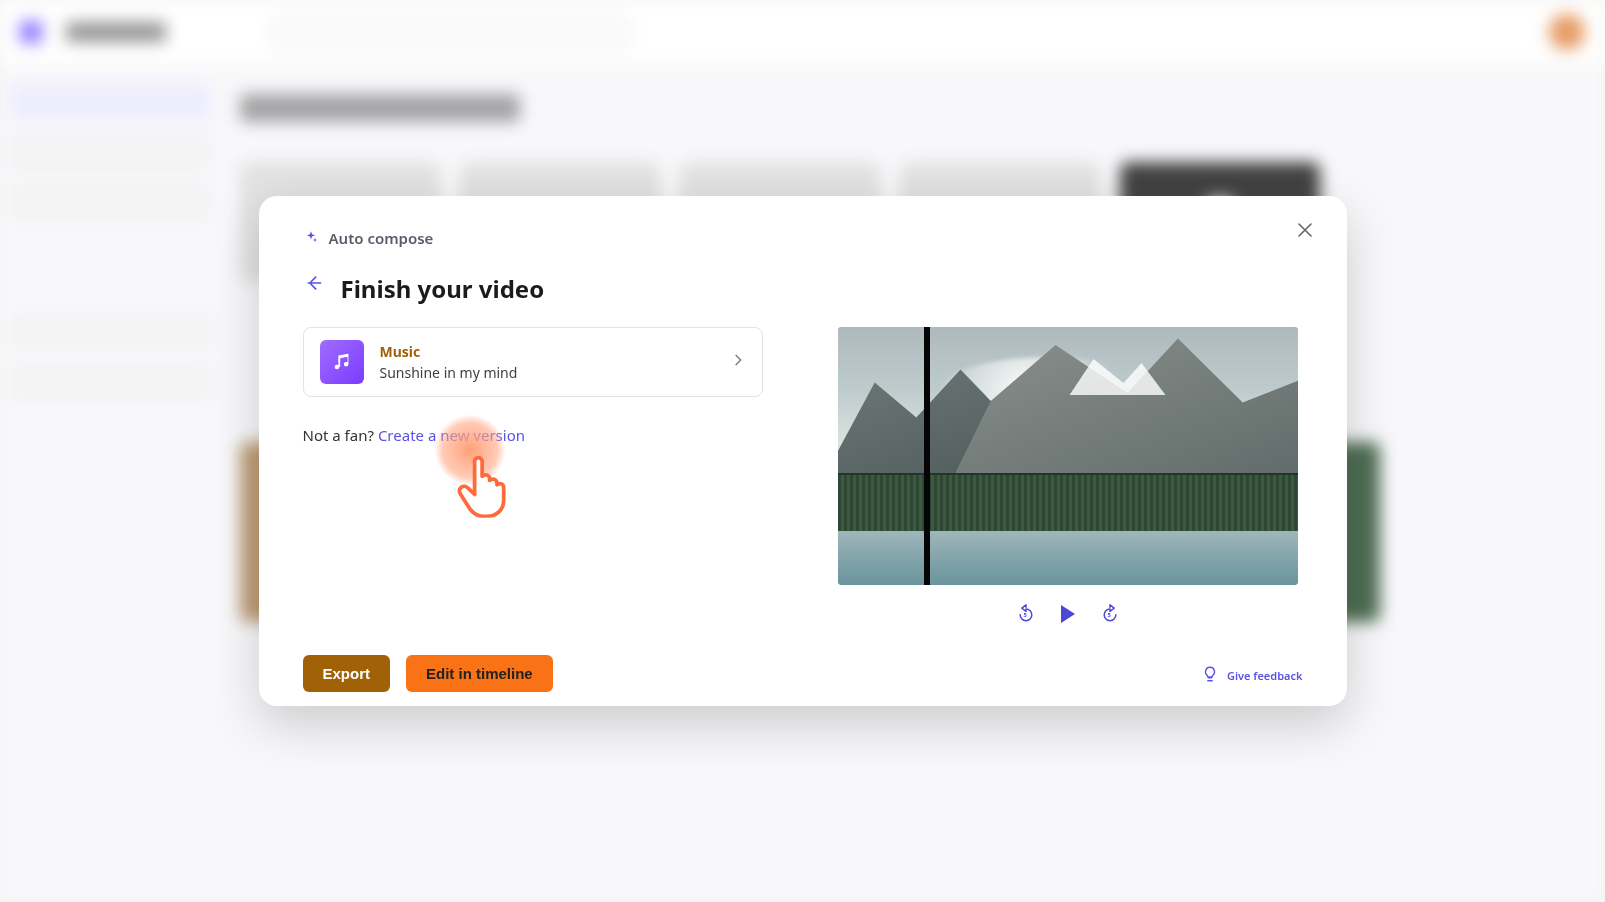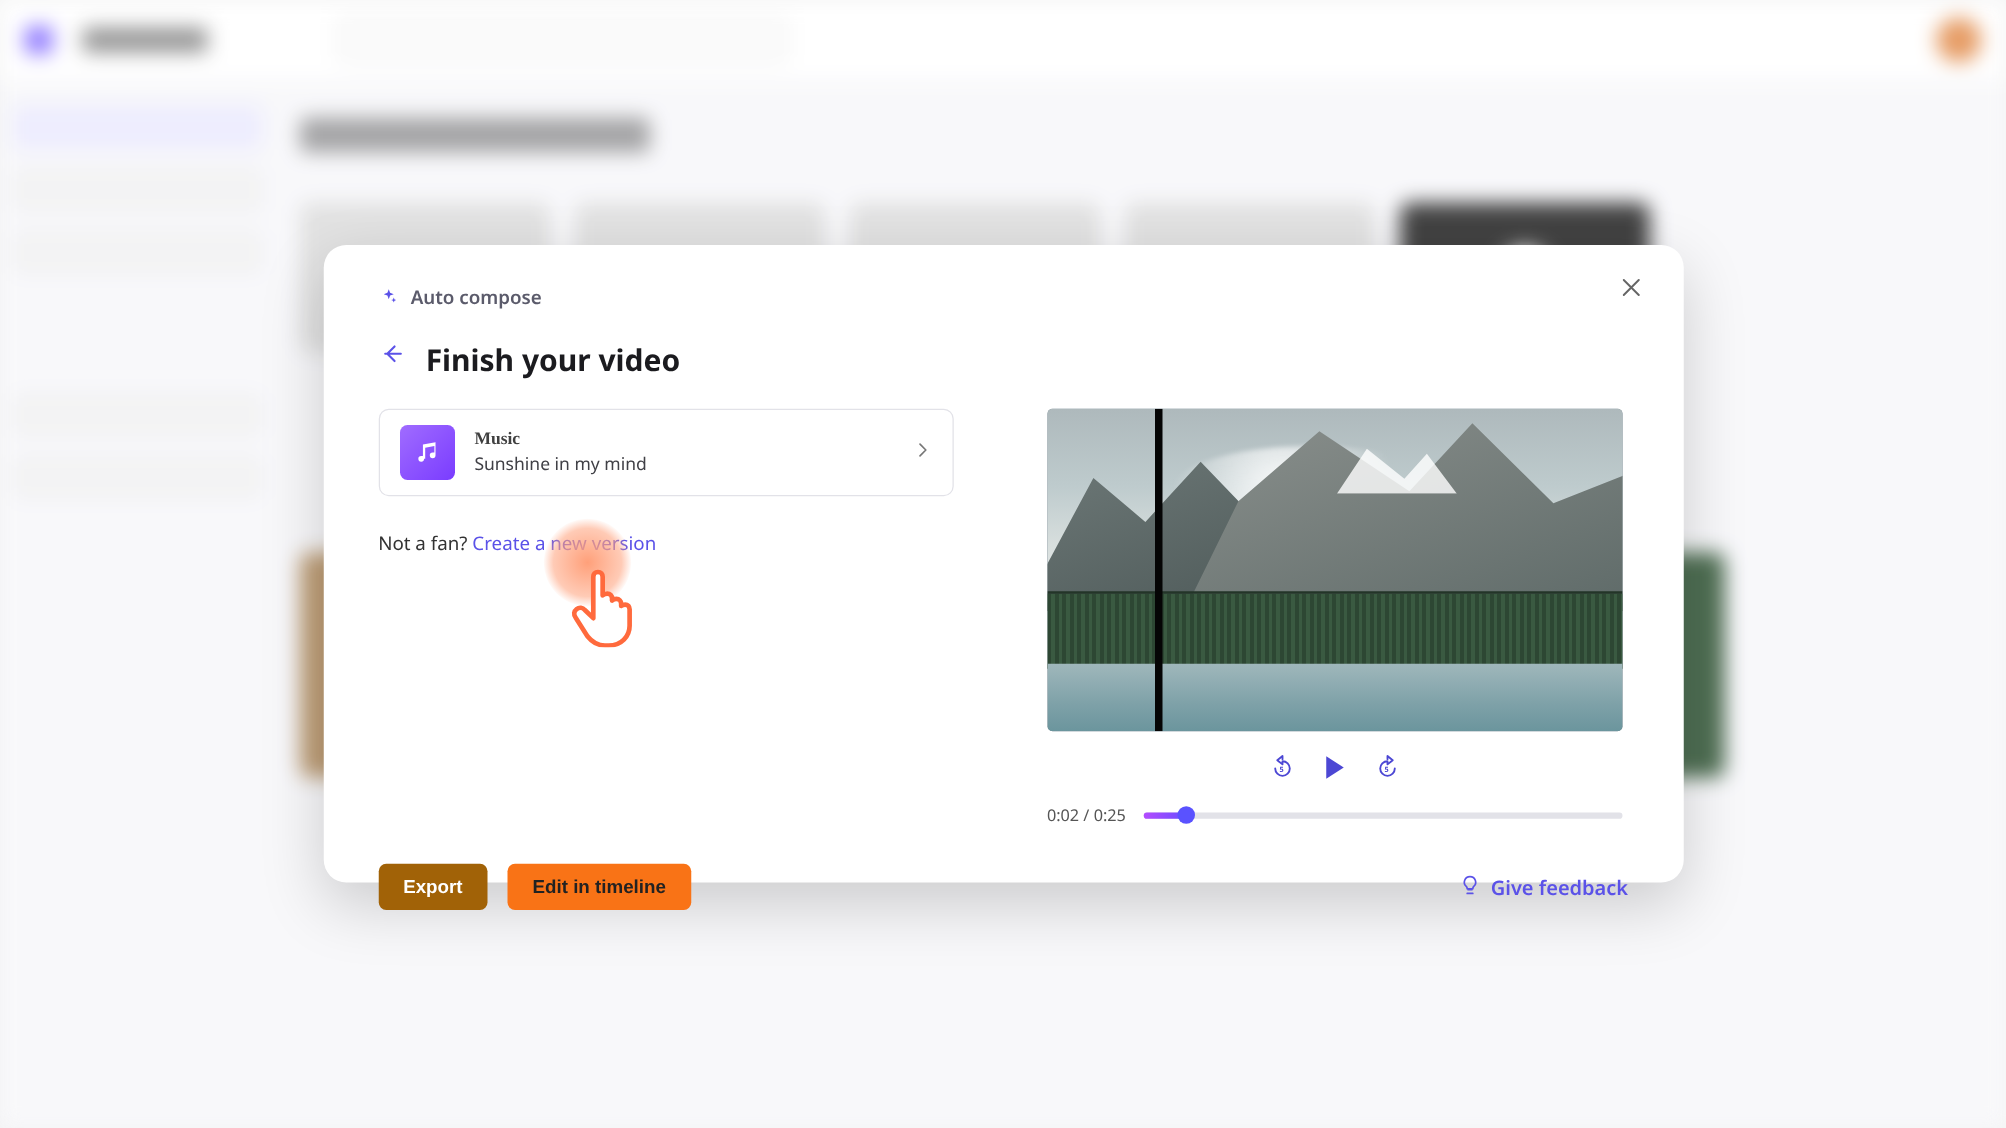--- a/index.html
+++ b/index.html
@@ -61,21 +61,21 @@
     display:flex; align-items:center; gap:16px;
     border:1px solid #e2e2e8; border-radius:8px;
     padding:12px 16px; cursor:pointer;
   }
   .music-ico {
     width:44px; height:44px; border-radius:6px;
     background: linear-gradient(135deg,#a06cff,#7a3cff);
     display:flex; align-items:center; justify-content:center; color:#fff;
   }
   .music-txt { flex:1; }
-  .music-label { font-size:14px; font-weight:700; color:#404040;font-family:Liberation Serif, serif;}
+  .music-label { font-size:14px; font-weight:700; color:#a16207;}
   .track-name { font-size:14px; color:#404046; margin-top:2px;}
   .chev { color:#777; }
 
   .notfan { margin-top:28px; font-size:15px; color:#333;}
   .notfan a { color:#5b52e8; text-decoration:none; cursor:pointer;}
 
   
   .preview-box { width:460px; height:258px; border-radius:4px; overflow:hidden; position:relative; background:#6a7d86;}
   .sky { position:absolute; inset:0; height:60%;
          background: linear-gradient(#aeb9bc,#becbcd 40%,#d7dedd 70%,#e9edec);}
@@ -107,21 +107,21 @@
   .time-lbl { font-size:13px; color:#555;}
   .prog-track {flex:1;height:5px;background:#e2e2e8;border-radius:3px;position:relative;}
   .prog-fill {position:absolute;left:0;top:0;bottom:0;width:9%;border-radius:3px;
               background:linear-gradient(90deg,#b44cff,#6a4cff);}
   .prog-thumb {position:absolute;left:9%;top:50%;width:14px;height:14px;border-radius:50%;background:#5a52ff;transform:translate(-50%,-50%);}
 
   .footer-row {display:flex;align-items:center;gap:16px;margin-top:30px;}
   .btn {padding:10px 20px;border-radius:6px;font-size:15px;font-weight:600;cursor:pointer;border:none;}
   .btn-primary {background:#a16207;color:#fff;}
   .btn-secondary {background:#f97316;color:#222;}
-  .feedback {margin-left:auto;display:flex;align-items:flex-start;gap:8px;color:#5b52e8;font-size:16px;font-weight:600;cursor:pointer;}
+  .feedback {margin-left:auto;display:flex;align-items:flex-end;gap:8px;color:#5b52e8;font-size:11px;font-weight:600;cursor:pointer;}
 
   
   .click-halo {
     position:absolute;
     width:70px;height:70px;border-radius:50%;
     background:radial-gradient(circle,#ffa07a 0%,rgba(255,160,122,0.55) 55%,rgba(255,160,122,0) 72%);
     transform:translate(-50%,-50%);
     pointer-events:none;
   }
   .pointer-hand {
@@ -241,29 +241,20 @@
           <div class="play-tri"></div>
         </div>
         <div class="ctrl-btn">
           <svg width="20" height="20" viewBox="0 0 24 24" fill="none">
               <path d="M12 4V1l5 4-5 4V6a7 7 0 107 7" stroke="currentColor" stroke-width="1.8" stroke-linecap="round" stroke-linejoin="round"></path>
               <text x="9" y="16" font-size="7" fill="currentColor" font-weight="700">5</text>
             </svg>
         </div>
       </div>
 
-      <div class="progress-row">
-        <div class="time-lbl">
-          <span>0:02</span> / <span>0:25</span>
-        </div>
-        <div class="prog-track">
-          <div class="prog-fill" style="width: 9%;"></div>
-          <div class="prog-thumb" style="left: 9%;"></div>
-        </div>
-      </div>
     </div>
   </div>
 
   <div class="footer-row">
     <button class="btn btn-primary">Export</button>
     <button class="btn btn-secondary">Edit in timeline</button>
     <div class="feedback">
       <svg width="18" height="18" viewBox="0 0 24 24" fill="none">
           <path d="M9 21h6M10 17h4M12 3a6 6 0 00-4 10.5c.8.8 1 1.7 1 2.5h6c0-.8.2-1.7 1-2.5A6 6 0 0012 3z" stroke="currentColor" stroke-width="1.8" stroke-linecap="round" stroke-linejoin="round"></path>
         </svg>

